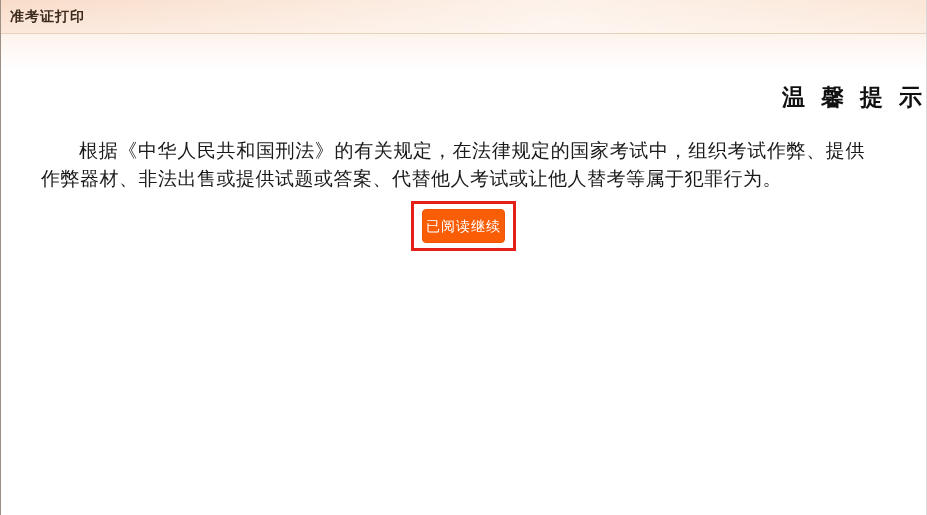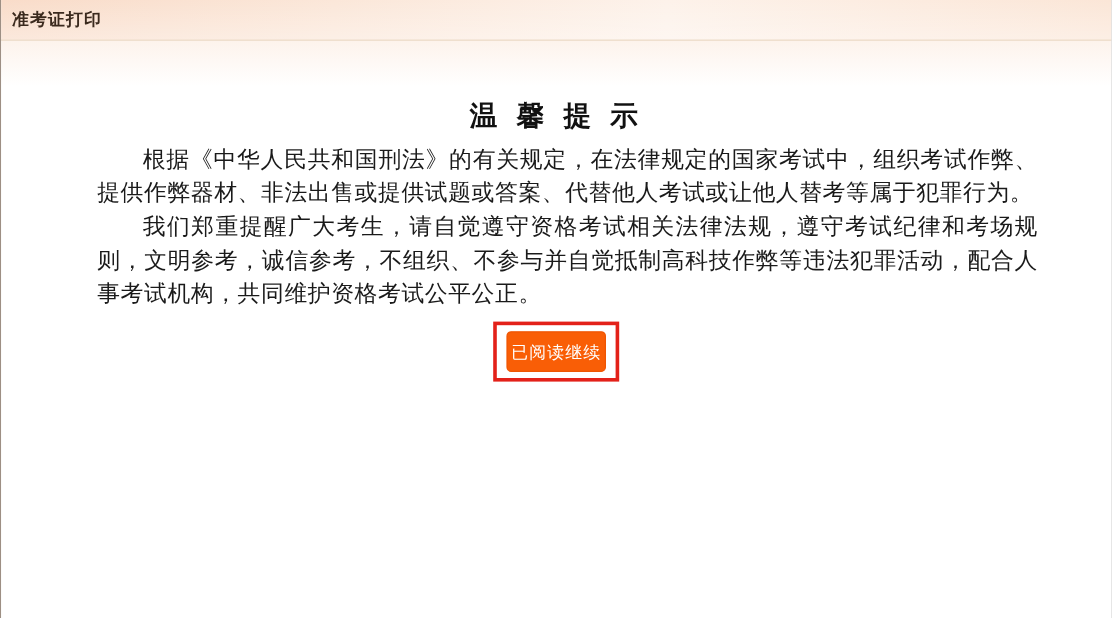--- a/index.html
+++ b/index.html
@@ -43,30 +43,30 @@
   
   .content {
     height: 481px;
     background: linear-gradient(to bottom, #fdf3ec 0%, #ffffff 38px);
     box-sizing: border-box;
     padding: 0;
   }
   .notice-title {
     margin: 0;
     padding-top: 51px;
-    text-align: center;
+    text-align: right;
     font-size: 23px;
     font-weight: bold;
     color: #111111;
     letter-spacing: 4px;
     line-height: 1.05;
   }
   .paragraphs {
-    margin-top: 10px;
-    padding: 0 61px 0 80px;
+    margin-top: 27px;
+    padding: 0 61px 0 40px;
     font-size: 19px;
     line-height: 28px;
     color: #1a1a1a;
     text-align: justify;
     letter-spacing: 0.5px;
   }
   .paragraphs p {
     margin: 0;
     text-indent: 2em;
   }
@@ -104,21 +104,20 @@
   <div class="header">
     <span class="header-title">准考证打印</span>
   </div>
 
   <div class="content">
 
     <h1 class="notice-title">温 馨 提 示</h1>
 
     <div class="paragraphs">
       <p>根据《中华人民共和国刑法》的有关规定，在法律规定的国家考试中，组织考试作弊、提供作弊器材、非法出售或提供试题或答案、代替他人考试或让他人替考等属于犯罪行为。</p>
-      <p>我们郑重提醒广大考生，请自觉遵守资格考试相关法律法规，遵守考试纪律和考场规则，文明参考，诚信参考，不组织、不参与并自觉抵制高科技作弊等违法犯罪活动，配合人事考试机构，共同维护资格考试公平公正。</p>
     </div>
 
     <div class="button-row">
       <span class="button-highlight">
         <button class="continue-btn">已阅读继续</button>
       </span>
     </div>
 
   </div>
 

